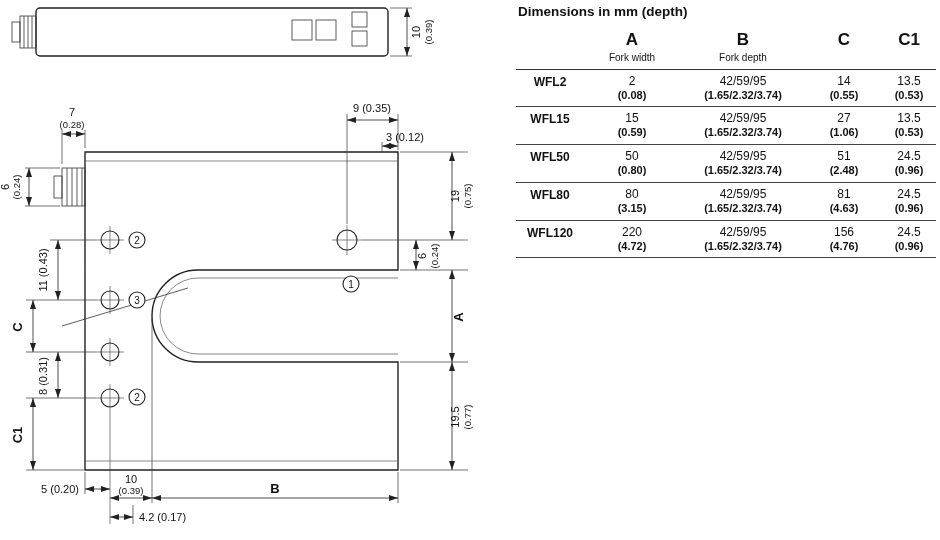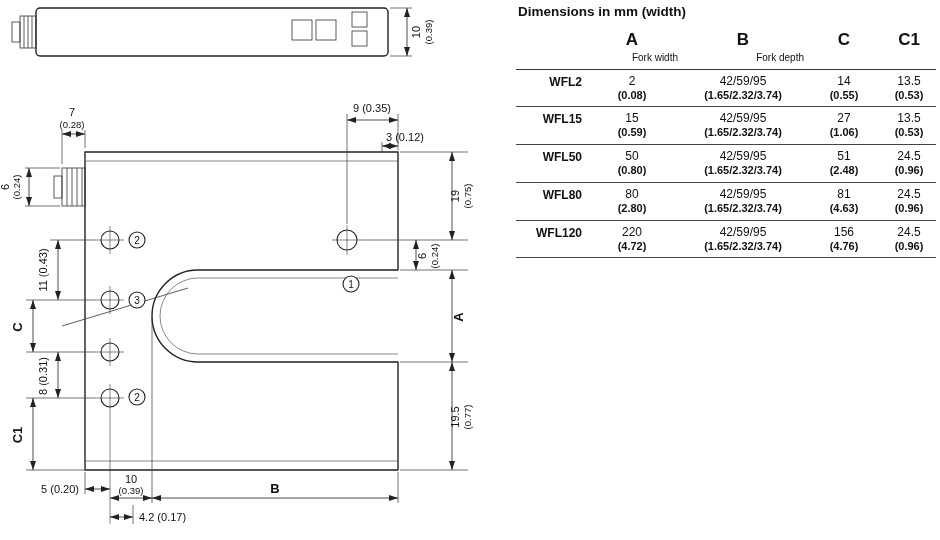--- a/index.html
+++ b/index.html
@@ -20,23 +20,23 @@
   text.ti  { font-family:"Liberation Sans",sans-serif; font-size:9.5px; fill:#111; }
   text.tb  { font-family:"Liberation Sans",sans-serif; font-size:13px; font-weight:bold; fill:#111; }
   text.mn  { font-family:"Liberation Sans",sans-serif; font-size:10px; fill:#111; }
 
   
   .panel { position:absolute; left:516px; top:2px; width:420px; }
   .tbl-title { font-size:13.5px; font-weight:bold; padding:2px 0 12px 2px; }
   table.dims { border-collapse:collapse; width:100%; table-layout:fixed; }
   table.dims thead th { border-bottom:1px solid #333; vertical-align:bottom; padding:0 2px 5px; }
   .letter { font-size:17px; font-weight:bold; text-align:center; line-height:1.1; }
-  .sub { font-size:10px; font-weight:normal; text-align:right; min-height:12px; padding-top:2px; }
+  .sub { font-size:10px; font-weight:normal; text-align:center; min-height:12px; padding-top:2px; }
   table.dims tbody tr { border-bottom:1px solid #444; }
-  table.dims tbody th { text-align:right; font-size:12px; font-weight:bold; padding:5px 2px; vertical-align:top; }
+  table.dims tbody th { text-align:center; font-size:12px; font-weight:bold; padding:5px 2px; vertical-align:top; }
   table.dims tbody td { text-align:center; font-size:12px; padding:4px 2px; vertical-align:top; line-height:1.25; }
   td .inch, th .inch { font-size:11px;font-weight:bold; }
 </style>
 </head>
 <body>
 
 <div class="stage">
 
   <svg width="512" height="540" viewBox="0 0 512 540">
     <defs>
@@ -197,21 +197,21 @@
 
       <circle class="mc" cx="137" cy="397" r="8"></circle>
       <text class="mn" text-anchor="middle" x="137" y="400.5">2</text>
 
       <circle class="mc" cx="351" cy="284" r="8"></circle>
       <text class="mn" text-anchor="middle" x="351" y="287.5">1</text>
     </g>
   </svg>
 
   <div class="panel">
-    <div class="tbl-title">Dimensions in mm (width)</div>
+    <div class="tbl-title">Dimensions in mm (depth)</div>
     <table class="dims">
       <colgroup>
         <col style="width:68px">
           <col style="width:96px">
           <col style="width:126px">
           <col style="width:76px">
           <col style="width:54px">
       </colgroup>
       <thead>
         <tr>
@@ -289,21 +289,21 @@
             </td>
           <td>
               <div>24.5</div>
               <div class="inch">(0.96)</div>
             </td>
         </tr>
         <tr>
           <th>WFL80</th>
           <td>
               <div>80</div>
-              <div class="inch">(2.80)</div>
+              <div class="inch">(3.15)</div>
             </td>
           <td>
               <div>42/59/95</div>
               <div class="inch">(1.65/2.32/3.74)</div>
             </td>
           <td>
               <div>81</div>
               <div class="inch">(4.63)</div>
             </td>
           <td>

